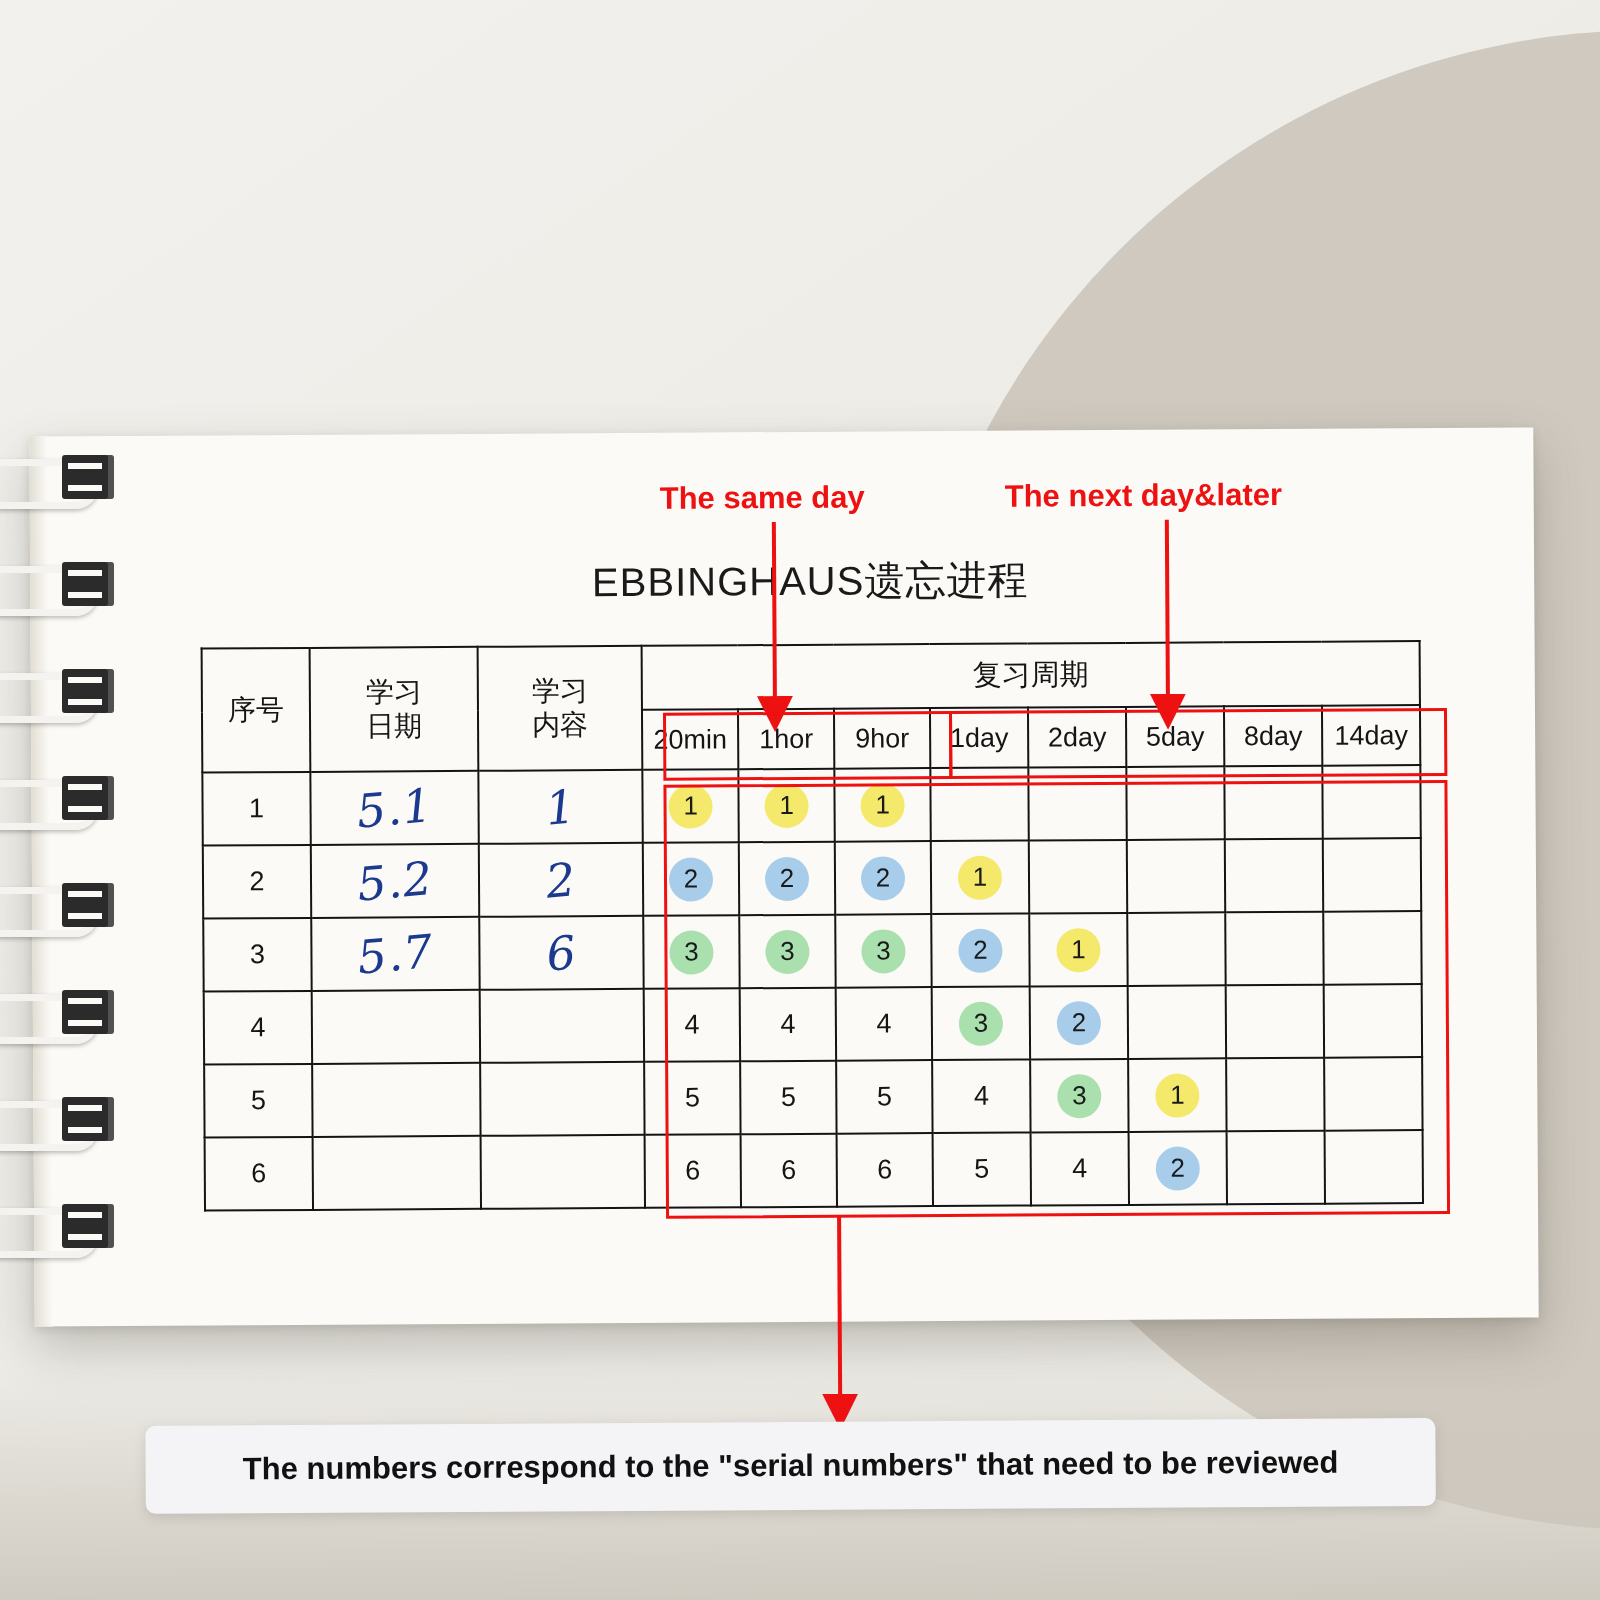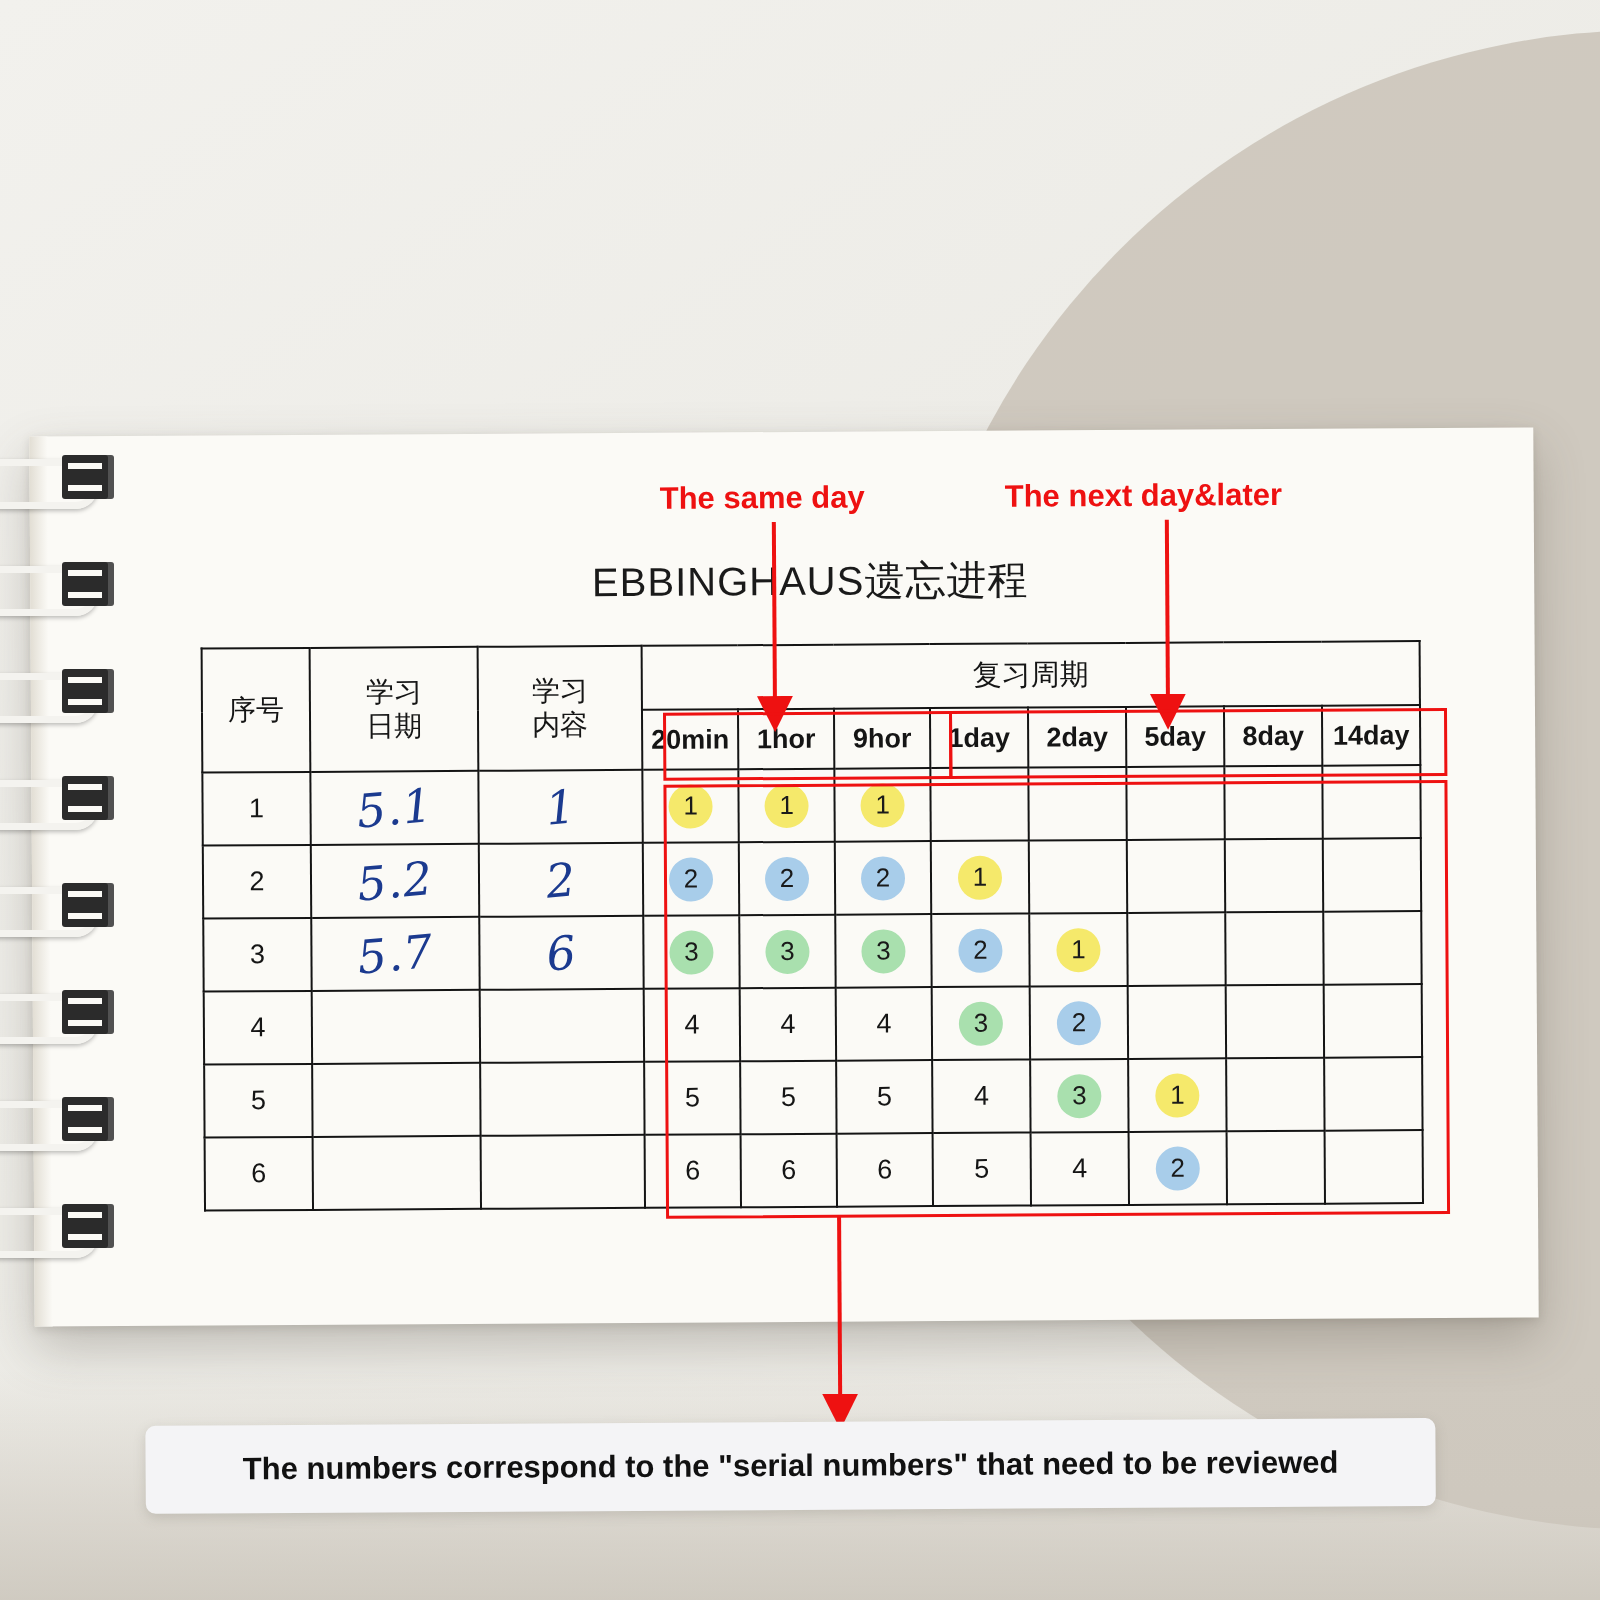--- a/index.html
+++ b/index.html
@@ -181,21 +181,21 @@
     font-size: 27px;
     color: #151515;
     font-weight: normal;
     padding: 0;
   }
   .hdr-cn {
     font-size: 28px;
     line-height: 1.22;
   }
   .cycle-hdr { height: 62px; font-size: 29px; }
-  .sub-hdr { height: 58px; font-size: 27px; font-weight: bold; }
+  .sub-hdr { height: 58px; font-size: 27px; }
   .row-cell { height: 71px; }
   .col-no { width: 108px; }
   .col-date { width: 168px; }
   .col-content { width: 164px; }
   .col-p { width: 96px; }
   .col-d { width: 98px; }
   
   .hand {
     font-family: "DejaVu Serif", serif;
     font-style: italic;

